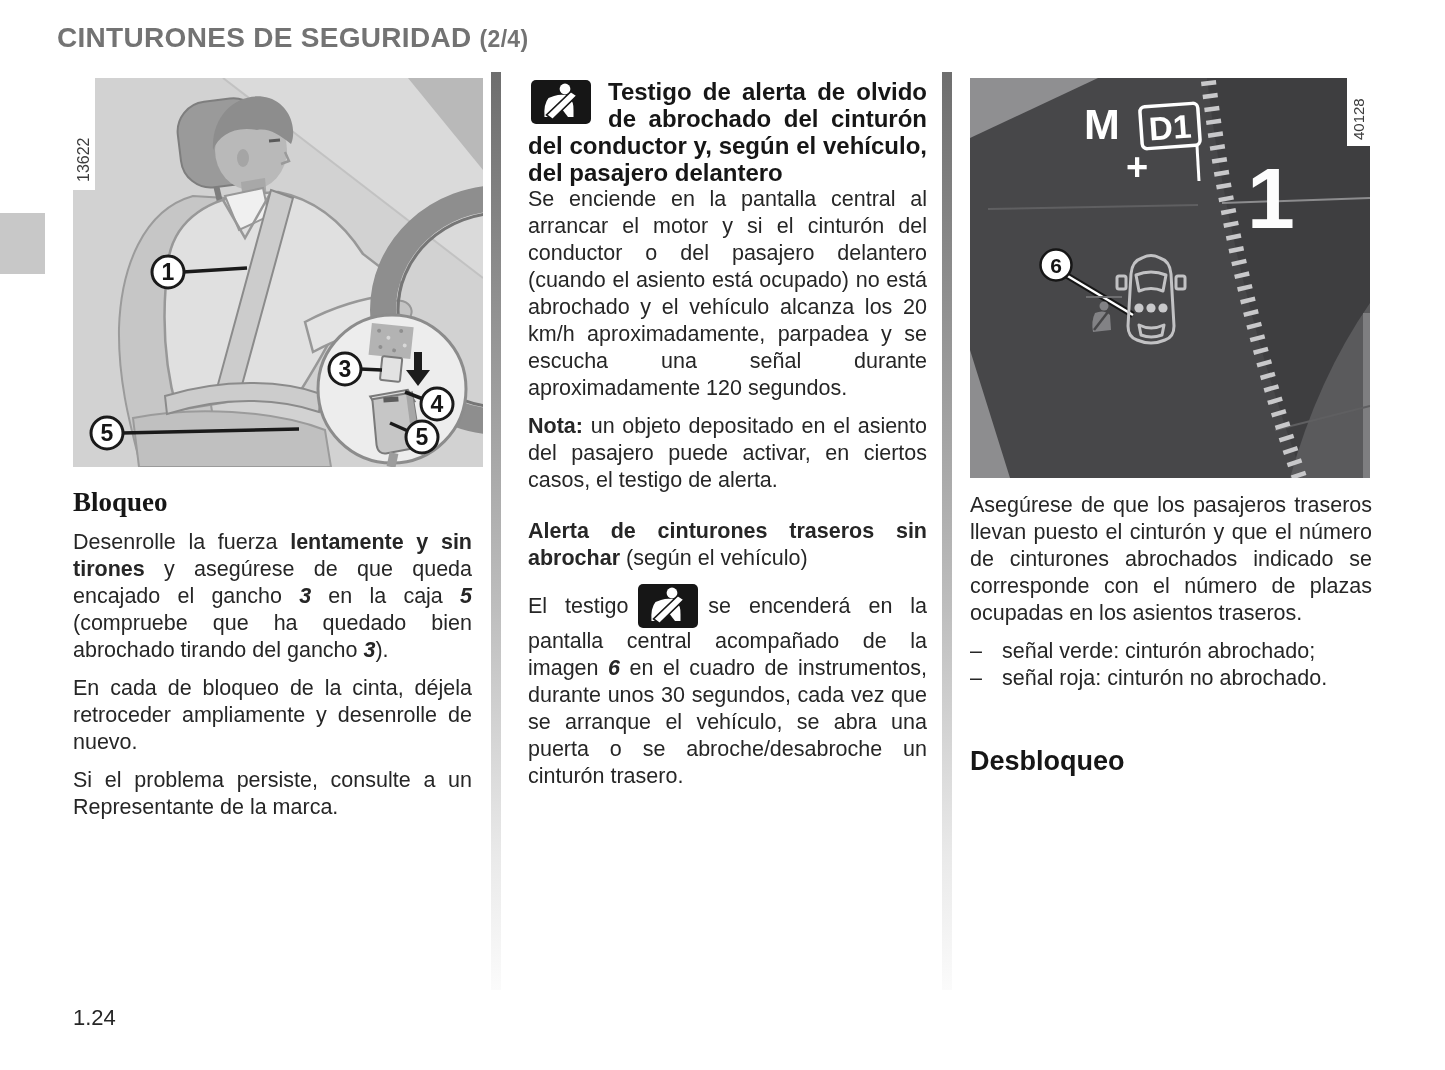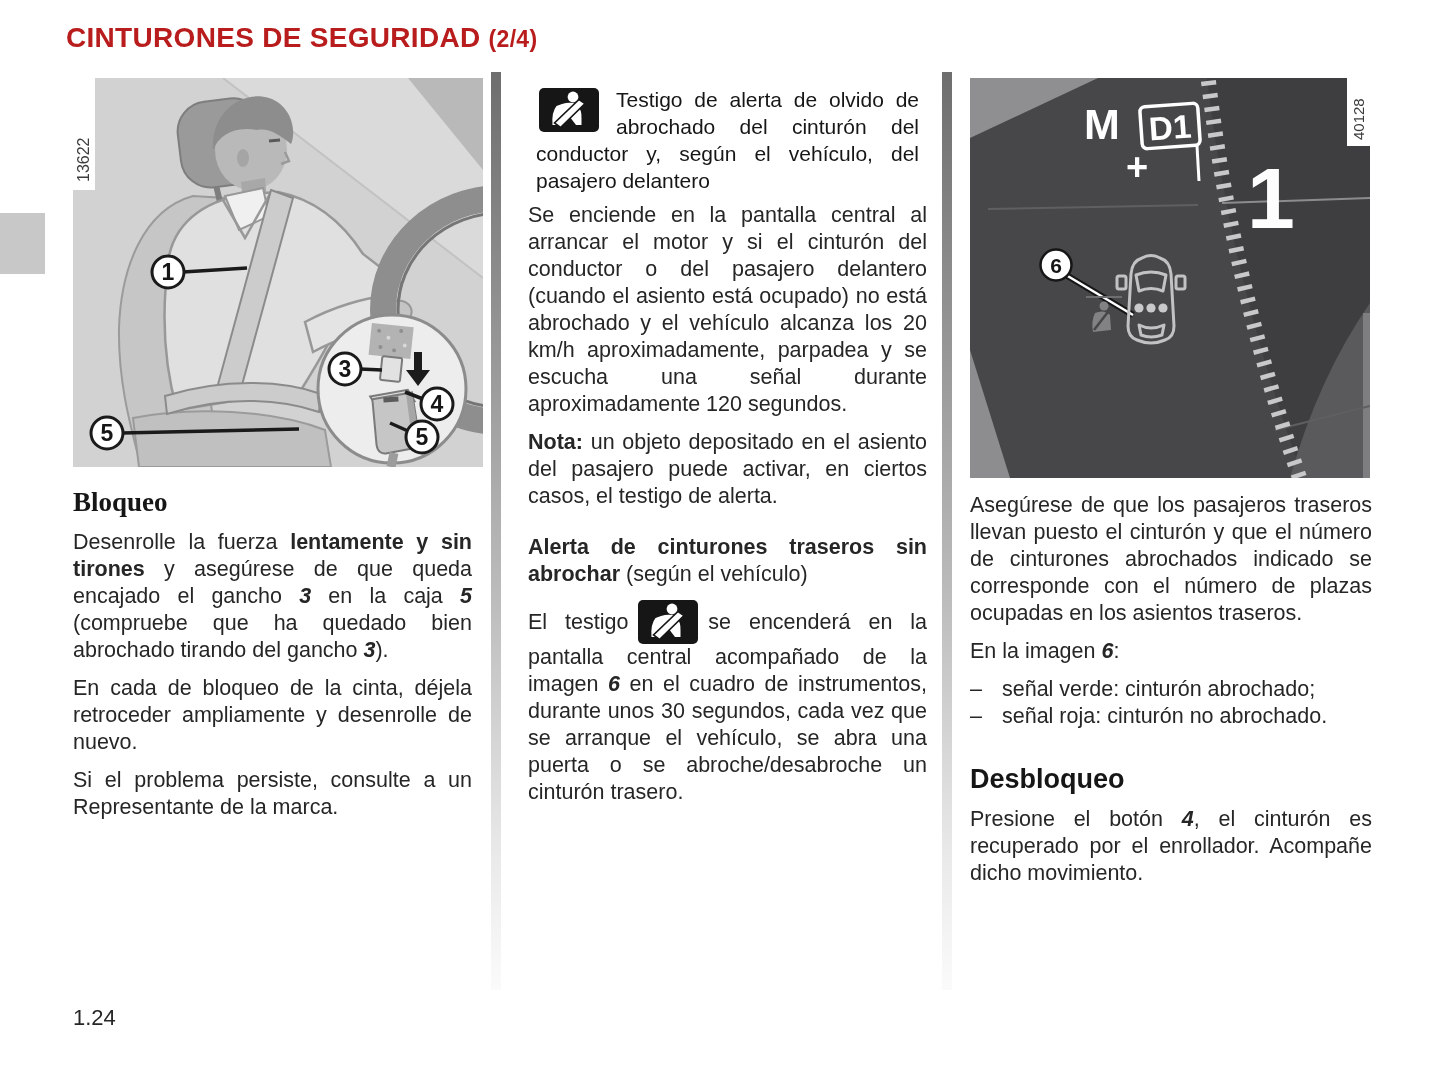--- a/index.html
+++ b/index.html
@@ -2,22 +2,22 @@
 <html><head>
 <meta charset="utf-8">
 <style>
   html,body { margin:0; padding:0; }
   body {
     width:1445px; height:1070px; position:relative; overflow:hidden;
     background:#ffffff; color:#262626;
     font-family:"Liberation Sans", sans-serif;
   }
   .page-title {
-    position:absolute; left:66px; top:22px;
-    font-weight:bold; font-size:28px; color:#b91c1c; letter-spacing:.3px;
+    position:absolute; left:57px; top:22px;
+    font-weight:bold; font-size:28px; color:#737373; letter-spacing:.3px;
     white-space:nowrap;
   }
   .page-title .suffix { font-size:23px; }
   .side-tab {
     position:absolute; left:0; top:213px; width:45px; height:61px; background:#c8c8c8;
   }
   .divider {
     position:absolute; top:72px; width:10px; height:918px;
     background:linear-gradient(180deg,#6e6e6e 0%,#949494 28%,#bdbdbd 58%,#e9e9e9 85%,#fbfbfb 100%);
   }
@@ -35,22 +35,22 @@
     margin:0 0 11px 0; color:#262626;
   }
   .b  { font-weight:bold; }
   .bi { font-weight:bold; font-style:italic; }
   h2.section {
     font-size:27px; line-height:30px; font-weight:bold; color:#161616;
     margin:18px 0 12px 0;
   }
   h2.section.first { margin-top:20px;font-family:Liberation Serif, serif; }
   .lead {
-    font-weight:normal; font-size:21px; line-height:27px; text-align:justify;
-    margin:8px; color:#161616;
+    font-weight:bold; font-size:24px; line-height:27px; text-align:justify;
+    margin:0; color:#161616;
   }
   .lead-icon {
     float:left; width:66px; height:44px; margin:2px 14px 8px 0;
   }
   .after-lead { clear:none; }
   .inline-icon {
     display:inline-block; width:62px; height:44px; vertical-align:-15px; margin:0 9px;
   }
   .subhead {
     font-size:21.5px; line-height:27px; margin:24px 0 12px 0; text-align:justify;
@@ -257,29 +257,27 @@
         <line x1="141" y1="230" x2="124" y2="252" stroke="#474749" stroke-width="2.5"></line>
       </g>
 
       <rect x="377" y="0" width="23" height="68" fill="#ffffff"></rect>
       <text transform="translate(394,62) rotate(-90)" font-size="15" fill="#3c3c3c">40128</text>
     </svg>
   </div>
 
   <p class="body">Asegúrese de que los pasajeros traseros llevan puesto el cinturón y que el número de cinturones abrochados indicado se corresponde con el número de plazas ocupadas en los asientos traseros.</p>
 
-  <p class="body imagen-line"><span>En la imagen </span><span class="bi">6</span><span>:</span></p>
 
   <div class="bullet">
       <span class="dash">–</span>
       <span>señal verde: cinturón abrochado;</span>
     </div>
   <div class="bullet">
       <span class="dash">–</span>
       <span>señal roja: cinturón no abrochado.</span>
     </div>
 
-  <h2 class="section" style="margin-top:34px;">Desbloqueo</h2>
-
-  <p class="body"><span>Presione el botón </span><span class="bi">4</span><span>, el cinturón es recuperado por el enrollador. Acompañe dicho movimiento.</span></p>
+  <h2 class="section" style="margin-top:54px;">Desbloqueo</h2>
+
 </div>
 
 <div class="footer-page">1.24</div>
 
 </body></html>

